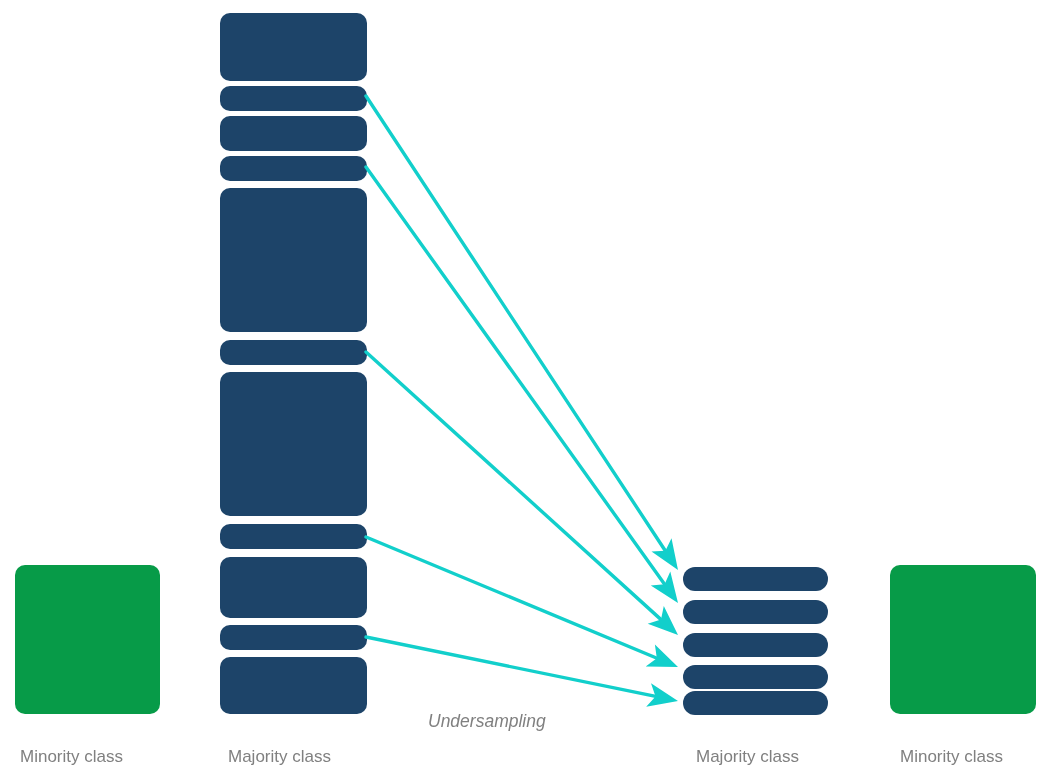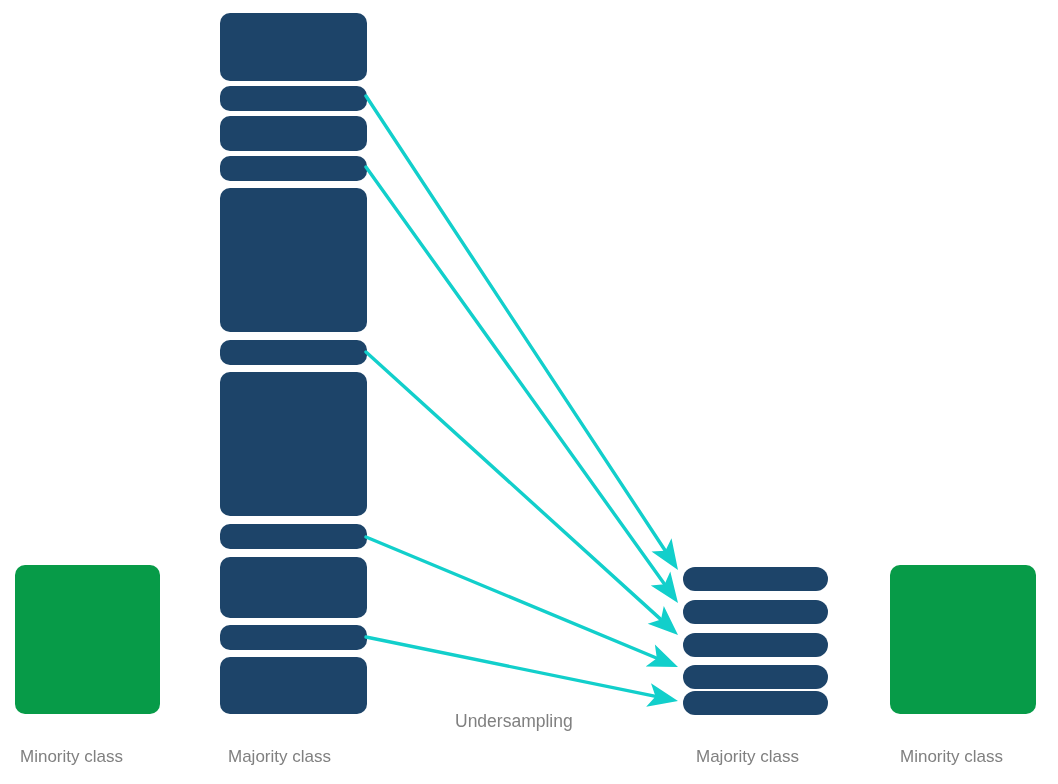--- a/index.html
+++ b/index.html
@@ -97,21 +97,21 @@
   <div id="right-majority-stack">
       <div class="block block-sampled" style="left: 683px; top: 567px; width: 145px; height: 24px;"></div>
       <div class="block block-sampled" style="left: 683px; top: 600px; width: 145px; height: 24px;"></div>
       <div class="block block-sampled" style="left: 683px; top: 633px; width: 145px; height: 24px;"></div>
       <div class="block block-sampled" style="left: 683px; top: 665px; width: 145px; height: 24px;"></div>
       <div class="block block-sampled" style="left: 683px; top: 691px; width: 145px; height: 24px;"></div>
     </div>
 
   <div class="block block-minority" id="right-minority-block" style="left: 890px; top: 565px; width: 146px; height: 149px;"></div>
 
-  <div class="caption" id="process-label" style="left: 455px;">Undersampling</div>
+  <div class="caption" id="process-label" style="left: 428px; font-style: italic;">Undersampling</div>
 
   <div class="caption axis-label" id="label-left-minority" style="left: 20px;">Minority class</div>
 
   <div class="caption axis-label" id="label-left-majority" style="left: 228px;">Majority class</div>
 
   <div class="caption axis-label" id="label-right-majority" style="left: 696px;">Majority class</div>
 
   <div class="caption axis-label" id="label-right-minority" style="left: 900px;">Minority class</div>
 
 </div>

